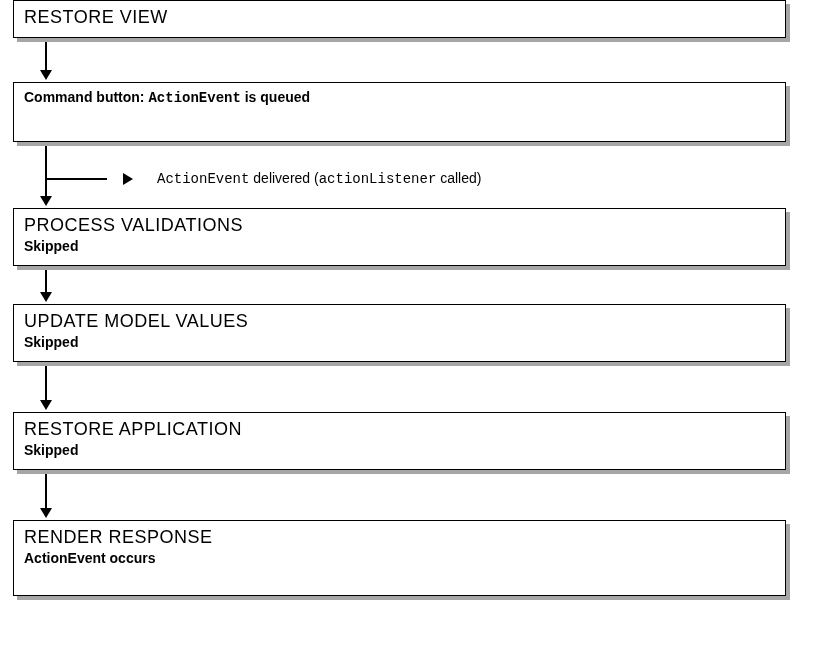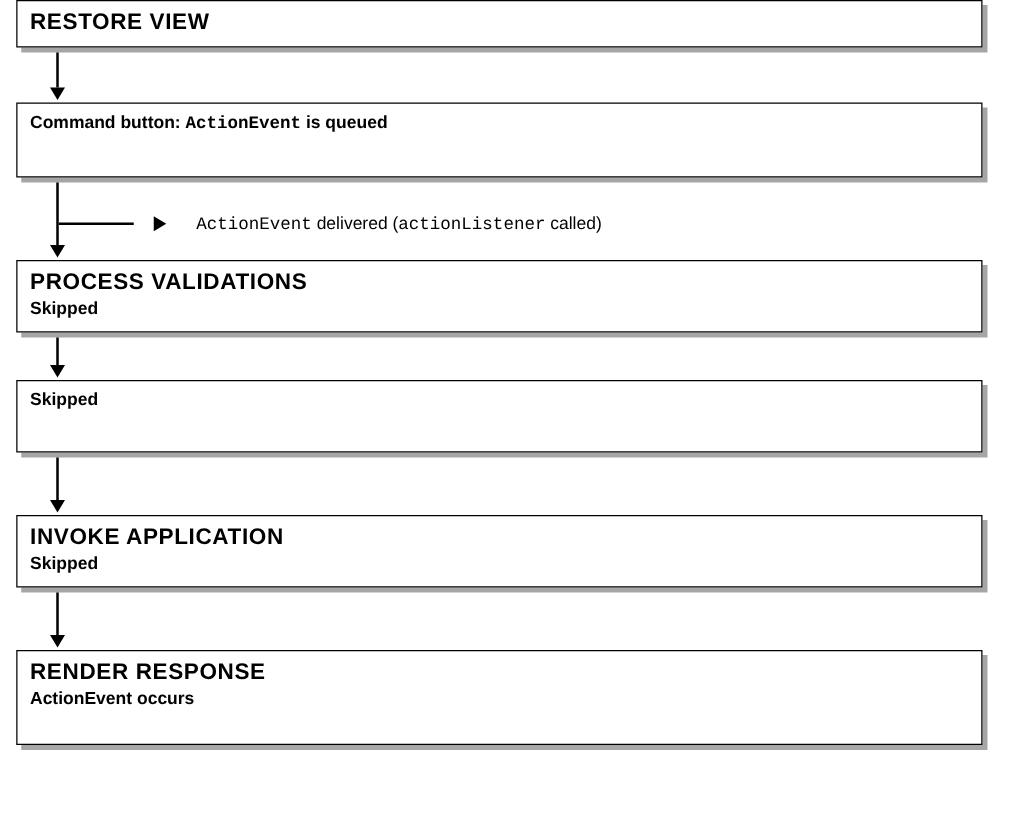--- a/index.html
+++ b/index.html
@@ -16,21 +16,21 @@
     position: absolute;
     left: 13px;
     width: 773px;
     background: #fff;
     border: 1px solid #000;
     padding: 6px 10px 8px 10px;
     box-shadow: 4px 4px 0px rgba(0,0,0,0.35);
   }
   .box-title {
     font-size: 18px;
-    font-weight: bold;
+    font-weight: normal;
     letter-spacing: 0.5px;
     margin-bottom: 2px;
   }
   .box-sub {
     font-size: 14px;
     font-weight: bold;
   }
   .mono {
     font-family: "Courier New", Courier, monospace;
   }
@@ -109,30 +109,31 @@
   <div class="box-title">PROCESS VALIDATIONS</div>
   <div class="box-sub">Skipped</div>
 </div>
 
 <div class="arrow-down" style="top:270px;">
   <div class="shaft" style="height:22px;"></div>
   <div class="head"></div>
 </div>
 
 <div class="box" style="top:304px; height:58px;">
+  <div class="box-title">UPDATE MODEL VALUES</div>
   <div class="box-sub">Skipped</div>
 </div>
 
 <div class="arrow-down" style="top:366px;">
   <div class="shaft" style="height:34px;"></div>
   <div class="head"></div>
 </div>
 
 <div class="box" style="top:412px; height:58px;">
-  <div class="box-title">INVOKE APPLICATION</div>
+  <div class="box-title">RESTORE APPLICATION</div>
   <div class="box-sub">Skipped</div>
 </div>
 
 <div class="arrow-down" style="top:474px;">
   <div class="shaft" style="height:34px;"></div>
   <div class="head"></div>
 </div>
 
 <div class="box" style="top:520px; height:76px;">
   <div class="box-title">RENDER RESPONSE</div>

